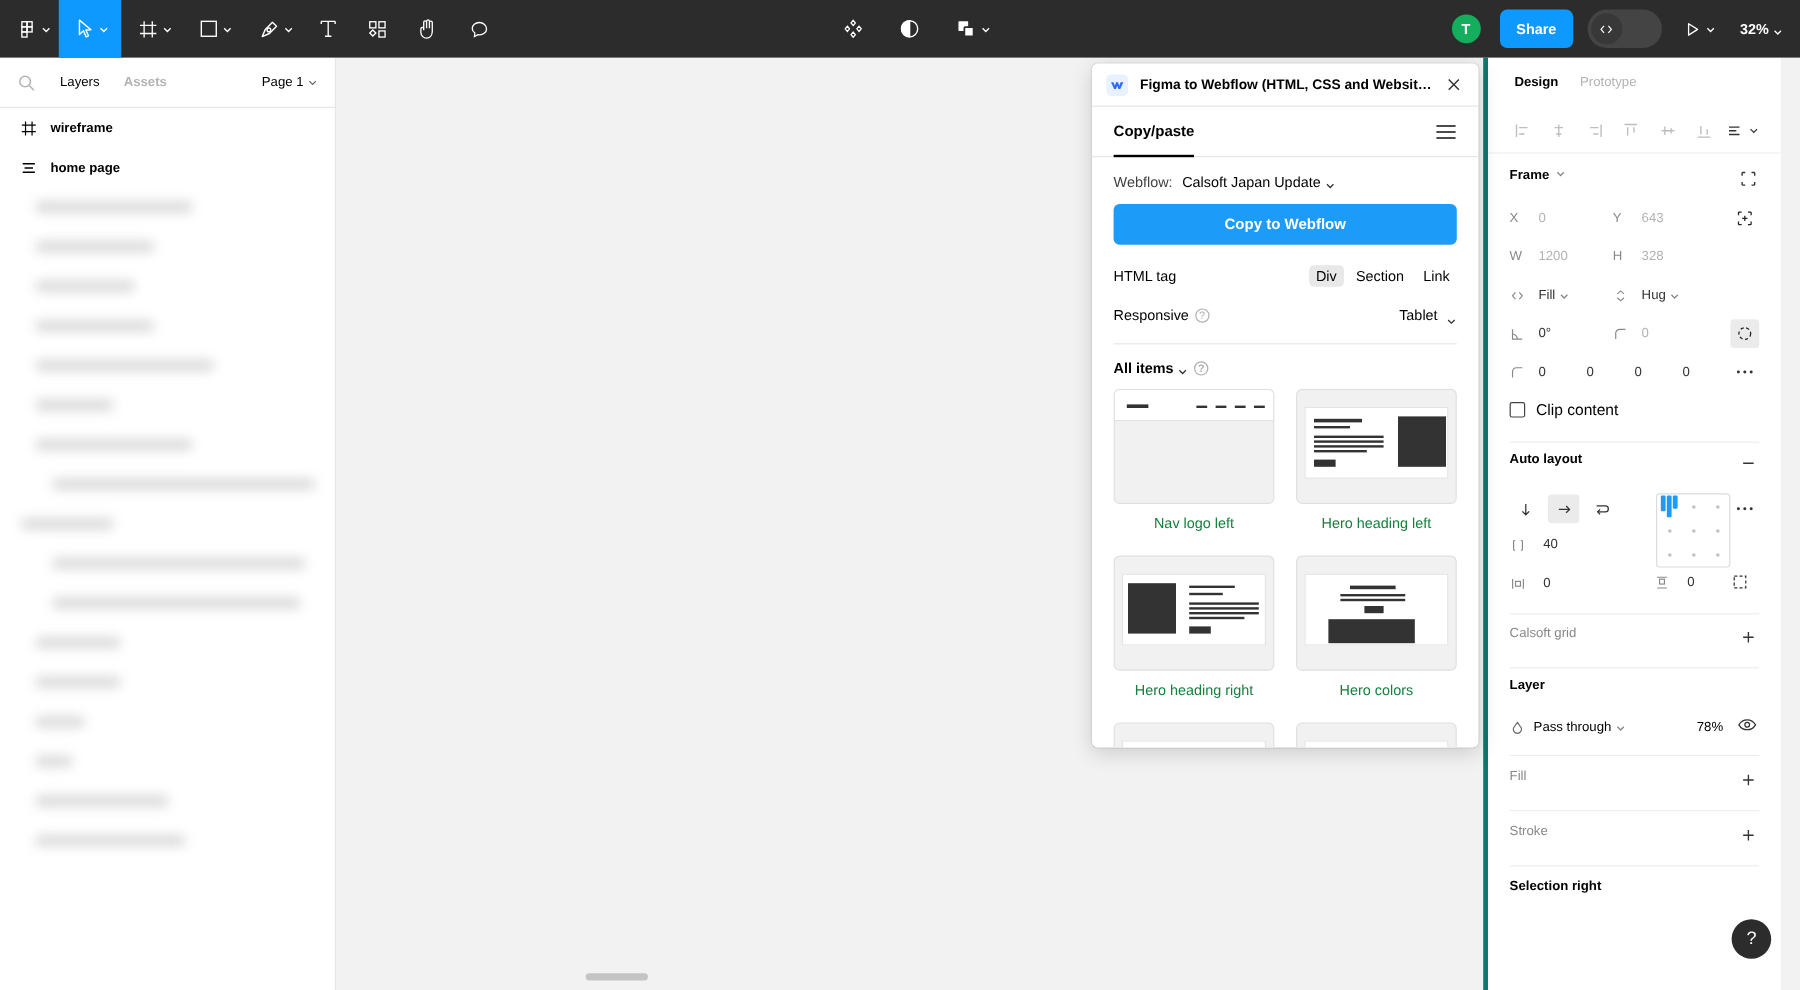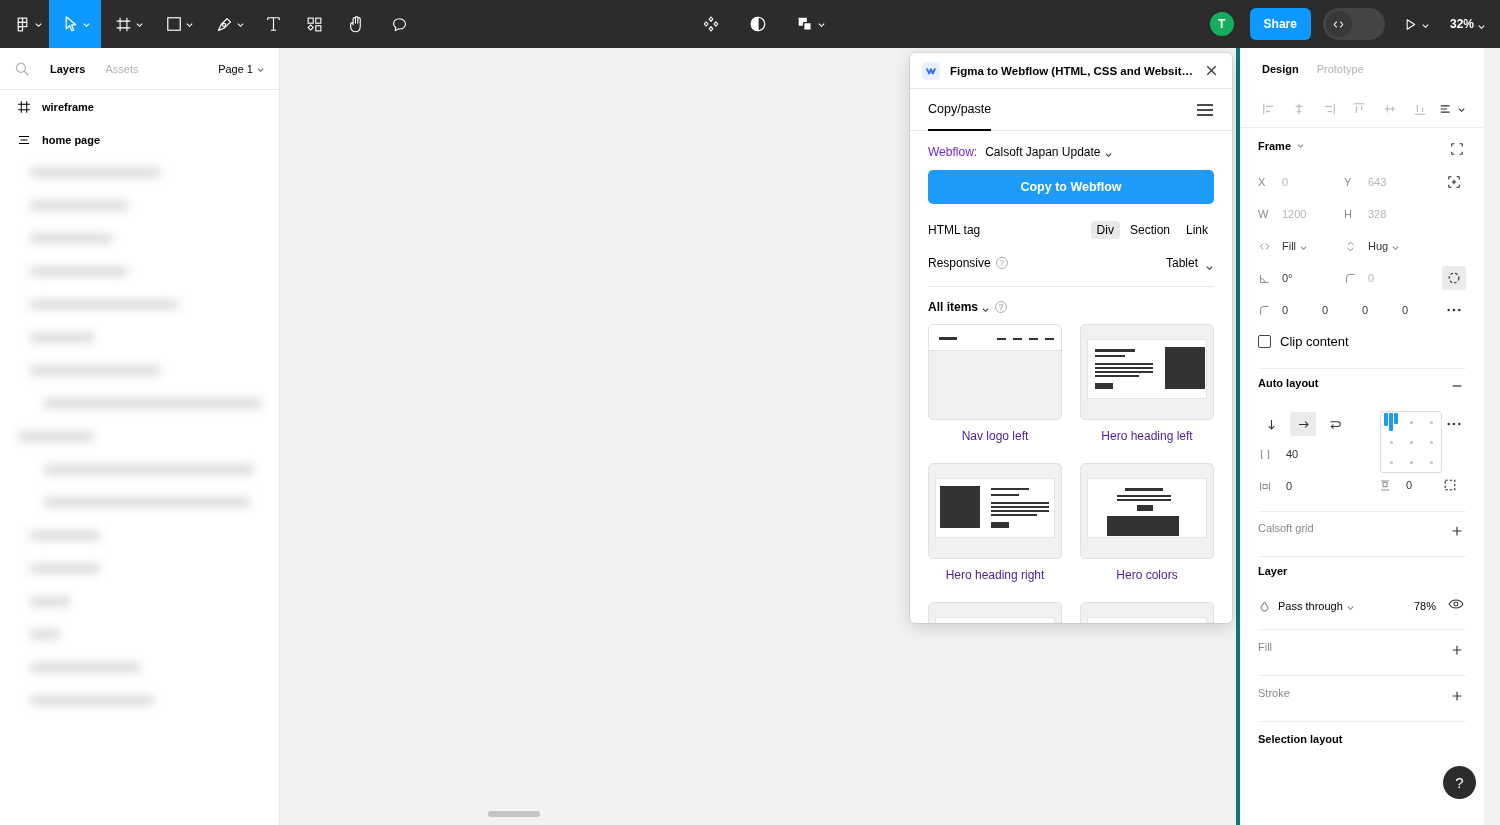--- a/index.html
+++ b/index.html
@@ -62,23 +62,23 @@
     position: absolute; top: 48px; left: 0; width: 280px; height: 777px;
     background: #fff; border-right: 1px solid #e6e6e6;
     display: flex; flex-direction: column; z-index: 20;
   }
   .lp-header {
     height: 42px; display: flex; align-items: center; padding: 0 14px;
     border-bottom: 1px solid #e6e6e6; flex: none;
   }
   .lp-search { width: 16px; height: 16px; color: #b3b3b3; cursor: pointer; display:flex; }
   .lp-tab {
-    font-size: 11px; font-weight: bold; color: #000; margin-left: 20px; cursor: pointer;
-  }
-  .lp-tab.inactive { color: #b3b3b3; font-weight: normal; }
+    font-size: 11px; font-weight: normal; color: #000; margin-left: 20px; cursor: pointer;
+  }
+  .lp-tab.inactive { color: #b3b3b3; font-weight: bold; }
   .lp-page { margin-left: auto; font-size: 11px; display: flex; align-items: center; cursor: pointer; }
   .lp-page .caret { color: #666; }
 
   .lp-list { flex: 1; overflow: hidden; position: relative; }
   .layer-row {
     height: 33px; display: flex; align-items: center; padding-left: 16px; cursor: pointer;
   }
   .layer-icon { width: 16px; height: 16px; display: flex; align-items: center; justify-content: center; flex: none; color: #000; }
   .layer-name { margin-left: 10px; font-size: 11px; font-weight: bold; color: #000; }
 
@@ -110,28 +110,28 @@
     margin-left: 10px; font-size: 11.5px; font-weight: bold;
     white-space: nowrap; overflow: hidden; text-overflow: ellipsis; flex: 1;
   }
   .pl-close { width: 16px; height: 16px; color: #333; cursor: pointer; display: flex; flex: none; }
 
   .pl-tabs {
     height: 42px; display: flex; align-items: center; padding: 0 18px;
     border-bottom: 1px solid #e6e6e6; flex: none;
   }
   .pl-tab {
-    font-size: 12.5px; font-weight: normal; height: 42px; display: flex;
+    font-size: 12.5px; font-weight: bold; height: 42px; display: flex;
     align-items: center; border-bottom: 2px solid #000; cursor: pointer;
   }
   .pl-menu { margin-left: auto; cursor: pointer; display: flex; color: #111; }
 
   .pl-body { padding: 14px 18px 0; flex: none; }
   .pl-row { display: flex; align-items: center; font-size: 12px; }
-  .pl-label { color: #6d28d9; }
+  .pl-label { color: #404040; }
   .pl-sel { margin-left: 8px; display: flex; align-items: center; cursor: pointer; }
   .copy-btn {
     margin-top: 11px; height: 34px; background: #1d9bf8; color: #fff;
     border-radius: 5px; display: flex; align-items: center; justify-content: center;
     font-size: 12.5px; font-weight: bold; cursor: pointer;
   }
   .pl-prop { display: flex; align-items: center; margin-top: 17px; font-size: 12px; }
   .pl-prop .seg { margin-left: auto; display: flex; align-items: flex-end; gap: 4px; }
   .seg-item { padding: 2px 6px; border-radius: 4px; cursor: pointer; }
   .seg-item.on { background: #e8e8e8; font-weight: normal; }
@@ -146,21 +146,21 @@
   .items-head { display: flex; align-items: center; padding: 13px 18px 10px; font-size: 12px; font-weight: bold; }
   .items-grid {
     padding: 0 18px; display: grid; grid-template-columns: 1fr 1fr;
     column-gap: 18px; row-gap: 0; overflow: hidden; flex: 1;
   }
   .thumb-cell { display: flex; flex-direction: column; align-items: center; }
   .thumb {
     width: 134px; height: 96px; border: 1px solid #e0e0e0; border-radius: 5px;
     background: #f1f1f1; overflow: hidden; cursor: pointer; position: relative;
   }
-  .thumb-label { font-size: 12px; margin: 9px 0 20px; color: #4c1d95; }
+  .thumb-label { font-size: 12px; margin: 9px 0 20px; color: #15803d; }
   .tb-inner { position: absolute; background: #fff; left: 6px; right: 6px; top: 14px; bottom: 20px; border: 1px solid #e4e4e4; }
   .dk { background: #333; position: absolute; }
   .ln { background: #333; position: absolute; height: 2px; }
 
   
   .right-panel {
     position: absolute; top: 48px; right: 16px; width: 248px; height: 807px;
     background: #fff; border-left: 4px solid #0f766e; z-index: 20;
     overflow: hidden;
   }
@@ -976,19 +976,19 @@
           <svg width="14" height="14" viewBox="0 0 16 16" fill="none" stroke="#333" stroke-width="1.3">
               <path d="M8 3v10M3 8h10"></path>
             </svg>
         </span>
       </div>
       <div class="rp-hr" style="margin-top:8px;"></div>
     </div>
 
     <div class="rp-sec" style="padding-top:11px;">
       <div class="rp-sec-head">
-        <span class="rp-sec-title">Selection layout</span>
+        <span class="rp-sec-title">Selection right</span>
       </div>
     </div>
   </div>
 
   <div class="help-btn">?</div>
 </div>
 
 </body></html>

